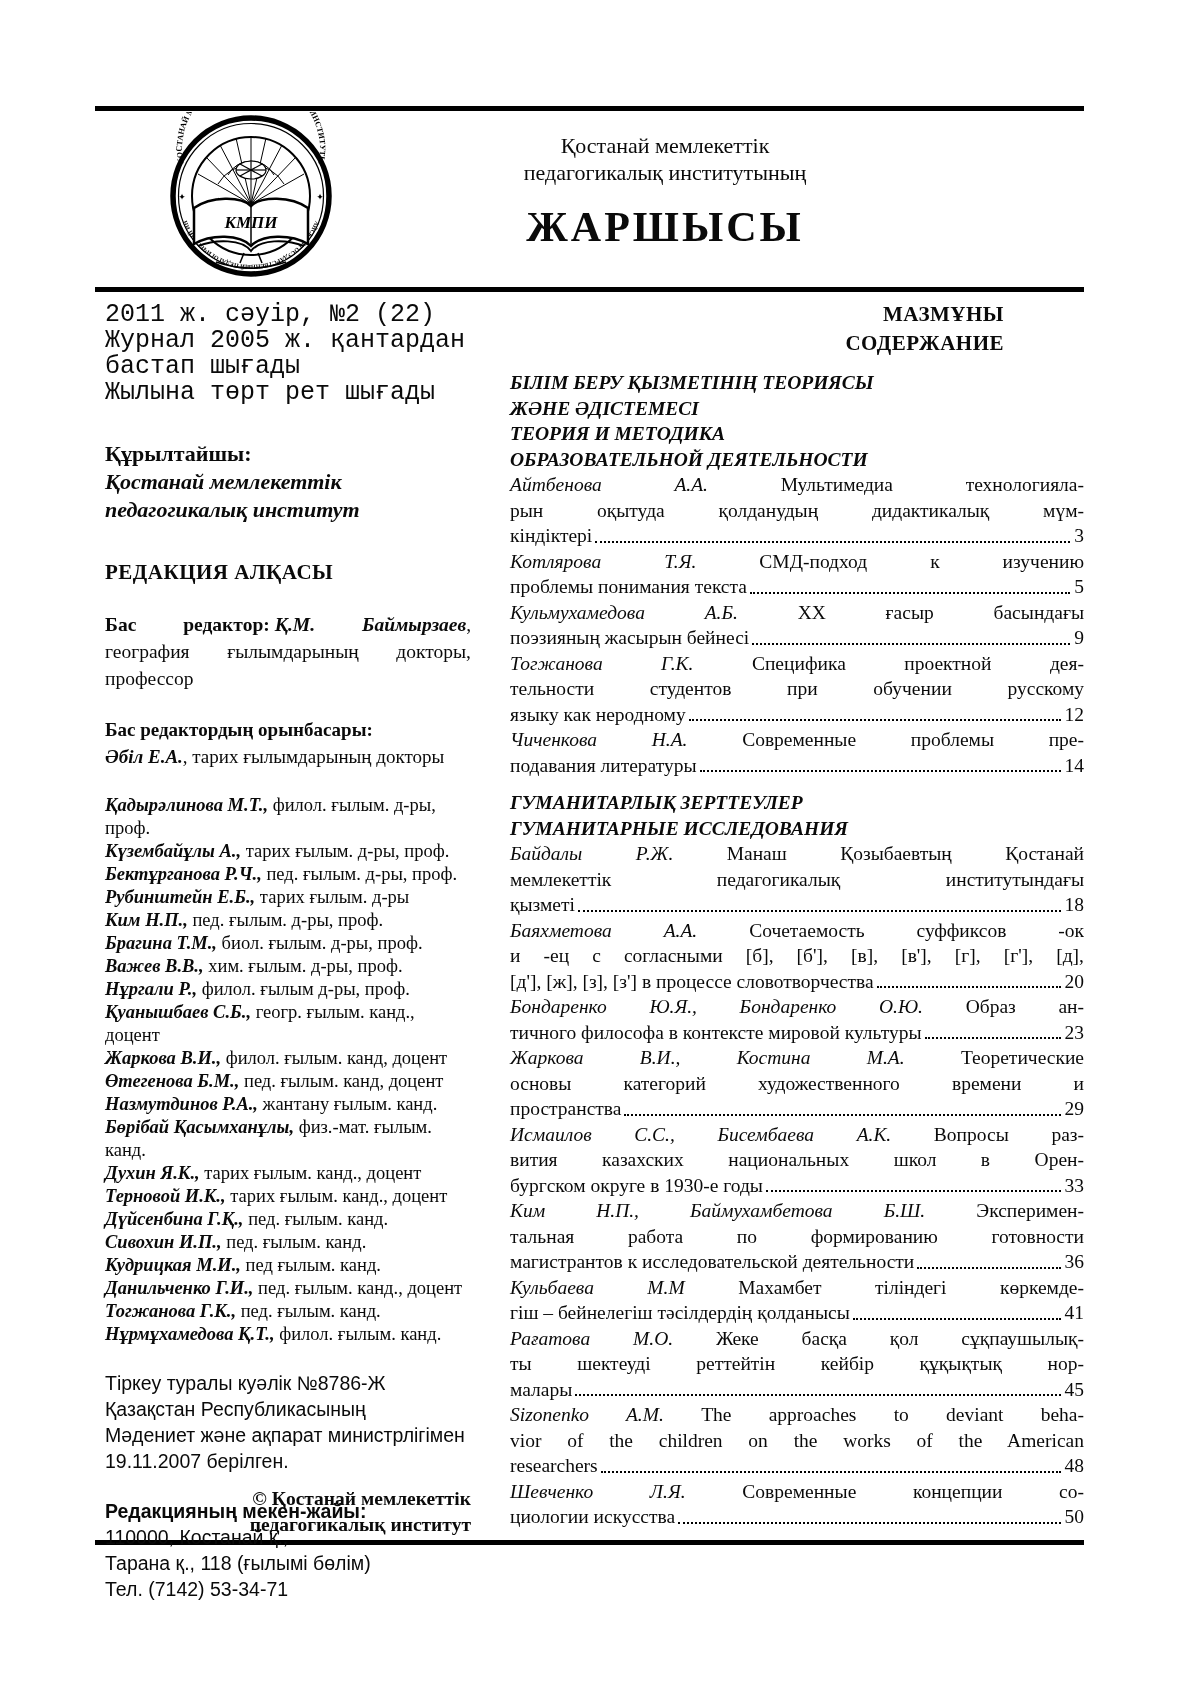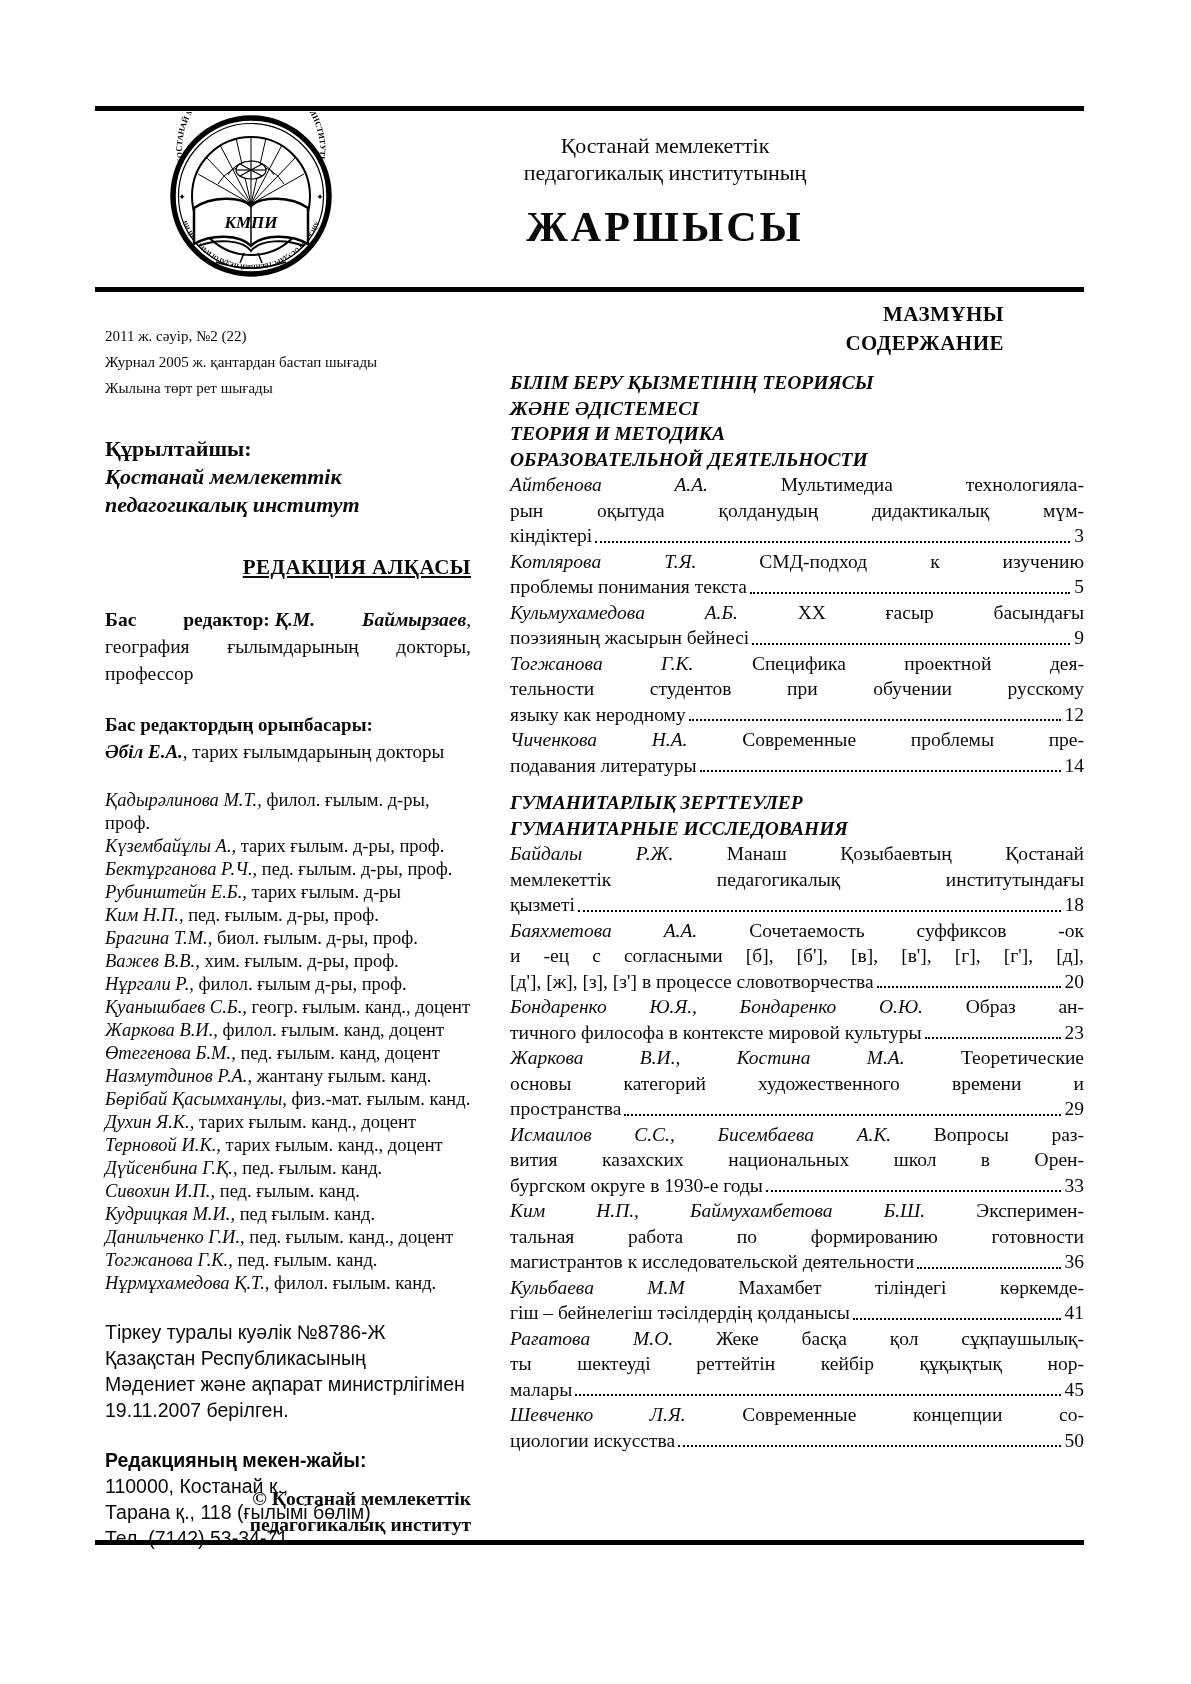--- a/index.html
+++ b/index.html
@@ -14,31 +14,31 @@
 
   .header-text{position:absolute;left:430px;top:132px;width:470px;text-align:center;}
   .inst{font-size:22px;line-height:27px;}
   .journal-title{margin-top:17px;font-size:42px;font-weight:bold;letter-spacing:3px;}
 
   .col-left{position:absolute;left:105px;top:302px;width:366px;}
   .col-right{position:absolute;left:510px;top:300px;width:574px;}
   .b{font-weight:bold;margin-top:24px;}
   .bi{font-weight:bold;font-style:italic;}
 
-  .issue{font-family:Liberation Serif, serif;font-size:15px;line-height:26px;margin-top:21px;}
+  .issue{font-family:Liberation Mono, monospace;font-size:25px;line-height:26px;}
   .founder{margin-top:34px;}
   .f-label{font-size:22px;line-height:28px;font-weight:bold;}
   .f-name{font-size:22px;line-height:28px;font-weight:bold;font-style:italic;}
-  .board-title{margin-top:36px;text-align:right;font-size:21px;font-weight:bold;letter-spacing:.5px;text-decoration:underline;}
+  .board-title{margin-top:36px;text-align:left;font-size:21px;font-weight:bold;letter-spacing:.5px;}
   .chief{margin:26px 0 0 0;font-size:19.5px;line-height:27px;text-align:justify;}
   .chief .bi{margin-left:5px;}
   .deputy{margin-top:24px;font-size:19px;line-height:27px;}
   .members{margin-top:24px;}
   .member{font-size:18.5px;line-height:23px;}
-  .mname{font-weight:normal;font-style:italic;margin-top:48px;}
+  .mname{font-weight:bold;font-style:italic;margin-top:48px;}
   .registration{margin-top:24px;text-align:left;font-family:"Liberation Sans",sans-serif;
                 font-size:19.5px;line-height:26px;}
   .address{margin-top:22px;font-family:"Liberation Sans",sans-serif;font-size:19.5px;line-height:26px;}
   .copyright{position:absolute;left:180px;top:1486px;width:291px;text-align:right;
              font-weight:bold;font-size:19.5px;line-height:26px;}
 
   .toc-title{font-size:21px;line-height:29px;font-weight:bold;text-align:right;
              padding-right:80px;margin-bottom:6px;letter-spacing:.5px;}
   .toc-heading{margin-top:12px;font-size:19.5px;line-height:25.5px;font-weight:bold;font-style:italic;}
   .toc-entry{font-size:19.5px;}
@@ -317,20 +317,29 @@
         <div class="toc-entry">
           <div class="toc-line"><span class="toc-authors">Рағатова М.О. </span>Жеке басқа қол сұқпаушылық-</div>
           <div class="toc-line">ты шектеуді реттейтін кейбір құқықтық нор-</div>
           <div class="toc-last">
             <span class="toc-txt">малары</span>
             <span class="toc-leader"></span>
             <span class="toc-page">45</span>
           </div>
         </div>
         <div class="toc-entry">
+          <div class="toc-line"><span class="toc-authors">Sizonenko A.M. </span>The approaches to deviant beha-</div>
+          <div class="toc-line">vior of the children on the works of the American</div>
+          <div class="toc-last">
+            <span class="toc-txt">researchers</span>
+            <span class="toc-leader"></span>
+            <span class="toc-page">48</span>
+          </div>
+        </div>
+        <div class="toc-entry">
           <div class="toc-line"><span class="toc-authors">Шевченко Л.Я. </span>Современные концепции со-</div>
           <div class="toc-last">
             <span class="toc-txt">циологии искусства</span>
             <span class="toc-leader"></span>
             <span class="toc-page">50</span>
           </div>
         </div>
       </div>
   </div>
 

